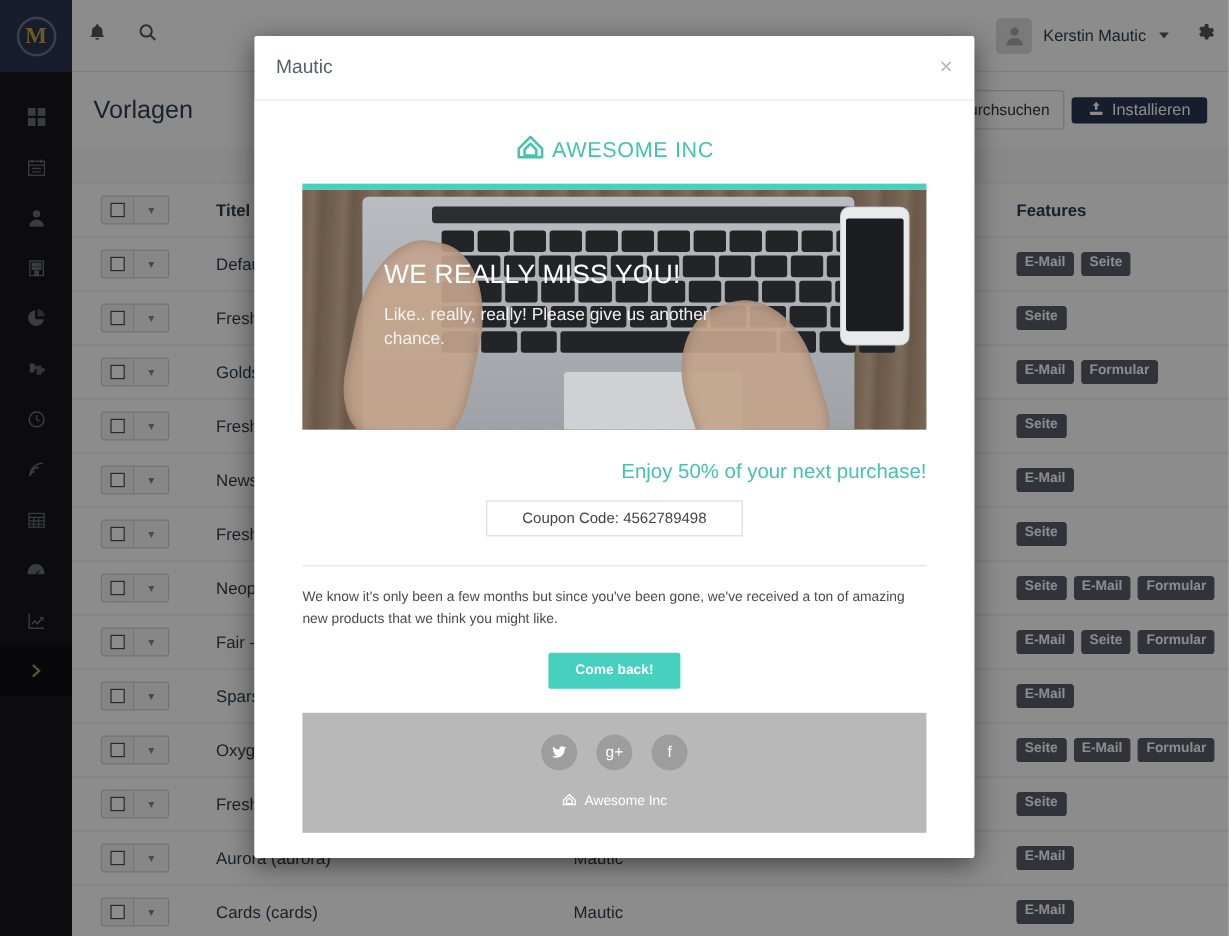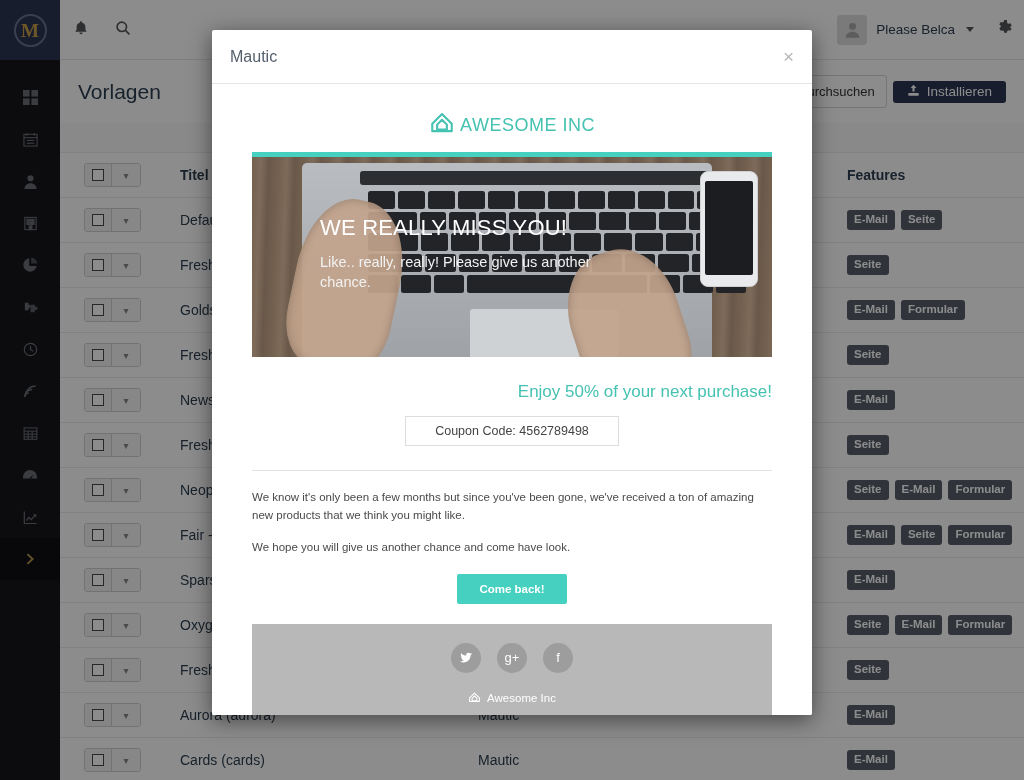--- a/index.html
+++ b/index.html
@@ -331,21 +331,21 @@
       </span>
     </div>
     <div class="tb-spacer"></div>
     <div class="tb-user">
       <div class="avatar">
         <svg width="19" height="19" viewBox="0 0 16 16" fill="currentColor">
             <circle cx="8" cy="5.4" r="2.9"></circle>
             <path d="M2.2 15c0-3.2 2.6-5.2 5.8-5.2S13.8 11.8 13.8 15z"></path>
           </svg>
       </div>
-      <span class="user-name">Please Belca</span>
+      <span class="user-name">Kerstin Mautic</span>
       <span class="caret"></span>
     </div>
     <div class="tb-gear">
       <span>
         <svg width="17" height="17" viewBox="0 0 16 16" fill="currentColor">
             <path d="M8 5.2A2.8 2.8 0 1 0 8 10.8 2.8 2.8 0 0 0 8 5.2zm6.4 3.6.05-.8-.05-.8 1.35-1.05-1.3-2.25-1.6.55a6 6 0 0 0-1.4-.8L11.2.9h-2.6L8.35 2.6a6 6 0 0 0-1.4.8l-1.6-.55-1.3 2.25L5.4 6.15a6.4 6.4 0 0 0 0 1.6L4.05 8.8l1.3 2.25 1.6-.55a6 6 0 0 0 1.4.8l.25 1.7h2.6l.25-1.7a6 6 0 0 0 1.4-.8l1.6.55 1.3-2.25z"></path>
           </svg>
       </span>
     </div>
   </div>
@@ -666,21 +666,20 @@
 
       <div class="offer">Enjoy 50% of your next purchase!</div>
 
       <div class="coupon-wrap">
         <span class="coupon">Coupon Code: 4562789498</span>
       </div>
 
       <div class="divider"></div>
 
       <div class="para">We know it's only been a few months but since you've been gone, we've received a ton of amazing new products that we think you might like.</div>
-      <div class="para">We hope you will give us another chance and come have look.</div>
 
       <div class="cta-wrap">
         <button class="cta">Come back!</button>
       </div>
 
       <div class="efooter">
         <div class="socials">
           <span class="soc">
             <svg width="14" height="14" viewBox="0 0 16 16" fill="#fff">
                 <path d="M15 3.4a5.6 5.6 0 0 1-1.6.45 2.8 2.8 0 0 0 1.22-1.55 5.6 5.6 0 0 1-1.77.68 2.78 2.78 0 0 0-4.74 2.54A7.9 7.9 0 0 1 2.4 2.6a2.78 2.78 0 0 0 .86 3.72 2.75 2.75 0 0 1-1.26-.35v.03a2.78 2.78 0 0 0 2.23 2.73 2.8 2.8 0 0 1-1.26.05 2.79 2.79 0 0 0 2.6 1.93A5.6 5.6 0 0 1 1 11.86a7.9 7.9 0 0 0 4.27 1.25c5.12 0 7.93-4.25 7.93-7.93v-.36A5.6 5.6 0 0 0 15 3.4z"></path>

